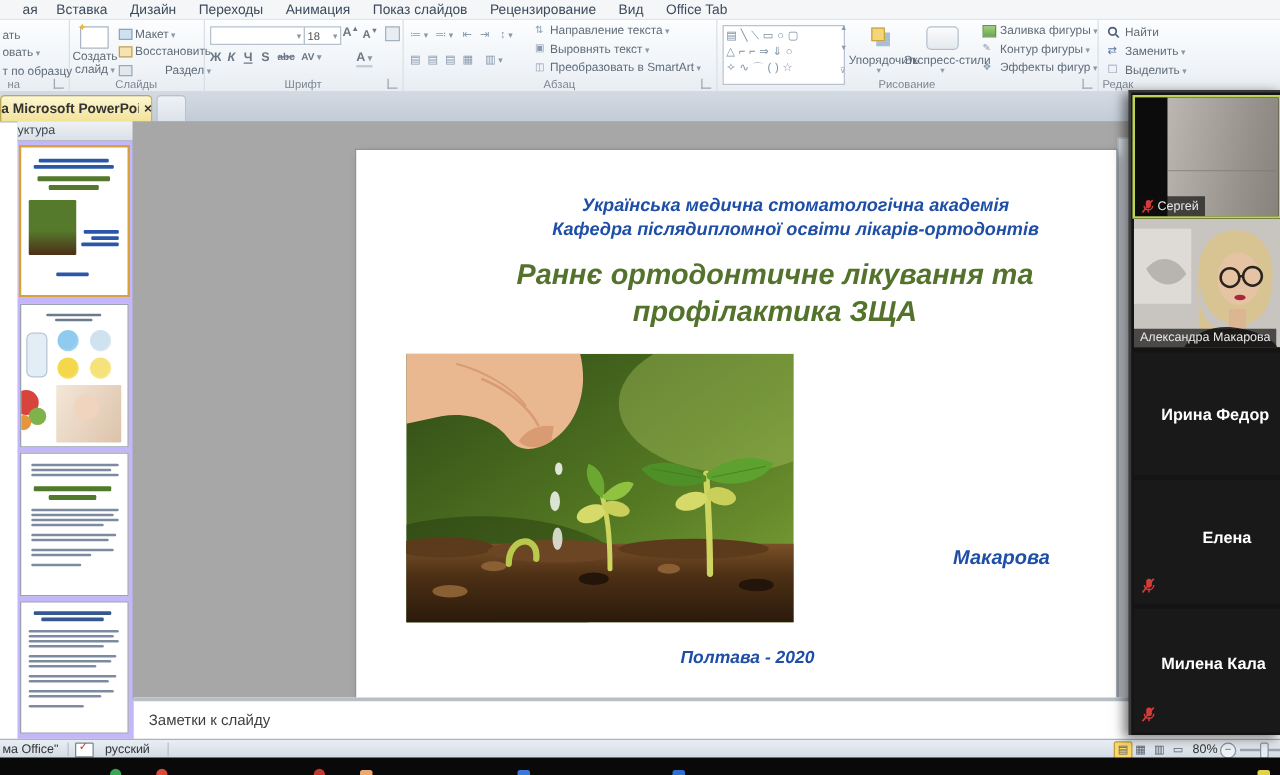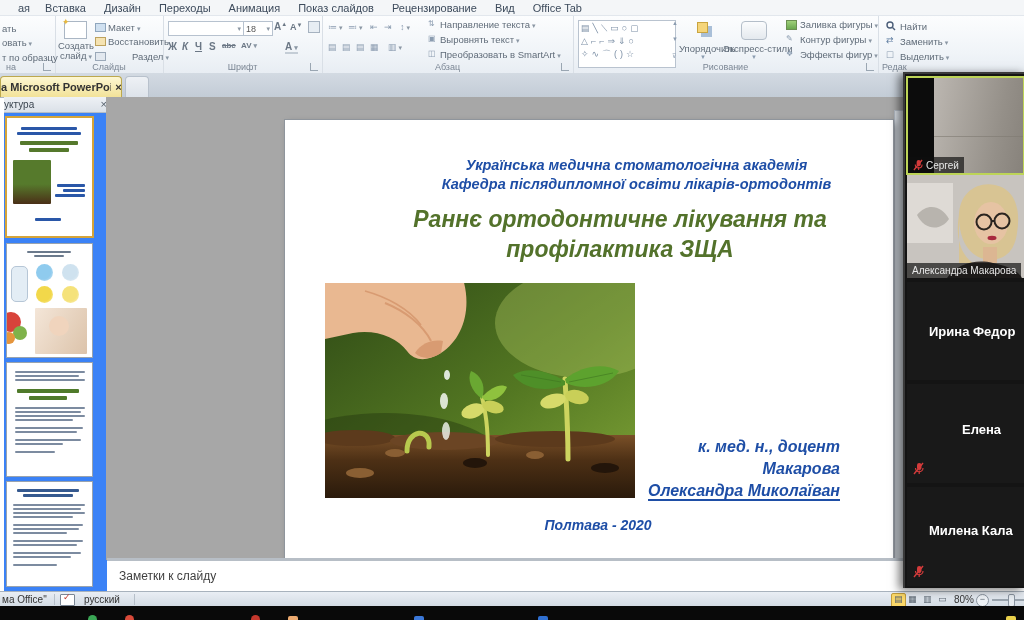--- a/index.html
+++ b/index.html
@@ -36,21 +36,21 @@
            border-bottom:1px solid #aeb8c3;}
   .dtab{position:absolute;top:3px;height:20px;border-radius:4px 4px 0 0;}
   .dtab.active{left:0;width:120px;background:linear-gradient(#fdf7d2,#f2e299);
                border:1px solid #bca84e;border-bottom:none;display:flex;align-items:center;}
   .dtab.active span{font-size:11px;font-weight:bold;color:#333;white-space:nowrap;overflow:hidden;}
   .dtab.blank{left:125px;width:22px;background:linear-gradient(#eef1f5,#dde3ea);
               border:1px solid #b8c1cc;border-bottom:none;}
   .closex{font-size:10px;color:#8a8a7a;margin-left:4px;}
 
   
-  #leftpanel{left:4px;top:97px;width:120px;height:494px;background:#3b82f6;}
+  #leftpanel{left:14px;top:97px;width:120px;height:494px;background:#c4b5fd;}
   #lp-head{position:absolute;left:0;top:0;width:106px;height:15px;
            background:linear-gradient(#eef1f5,#dbe1e8);border-bottom:1px solid #b4bdc7;
            font-size:10px;color:#3c4650;display:flex;align-items:center;}
   #lp-close{position:absolute;right:3px;top:1px;font-size:11px;color:#55606b;}
   .thumb{position:absolute;left:2px;width:85px;background:#fff;border:1px solid #99a3ae;overflow:hidden;}
   .thumb.sel{border:2px solid #d5a439;left:1px;}
   .bar{position:absolute;border-radius:1px;}
   #lp-scroll{position:absolute;right:1px;top:17px;width:14px;height:475px;background:#dde3ea;
              border:1px solid #b6bfc9;}
   .sbtn{position:absolute;left:0px;width:12px;height:12px;background:linear-gradient(#fbfcfd,#dfe5ec);
@@ -378,23 +378,21 @@
 
         <path d="M243,176 C243,140 241,116 240,96" stroke="#cdd45f" stroke-width="5" fill="none" stroke-linecap="round"></path>
         <path d="M240,98 C220,86 200,84 188,92 C198,106 222,110 240,102 Z" fill="#4e8f28"></path>
         <path d="M240,96 C258,82 280,80 294,88 C284,104 258,108 241,100 Z" fill="#5da22e"></path>
         <path d="M196,92 L236,99 M288,90 L244,99" stroke="#3f7520" stroke-width="1" opacity=".6"></path>
         <ellipse cx="228" cy="118" rx="13" ry="7" fill="#d6da6a" transform="rotate(-15 228 118)"></ellipse>
         <ellipse cx="252" cy="114" rx="12" ry="7" fill="#c9cf58" transform="rotate(12 252 114)"></ellipse>
       </svg>
 
       <div id="author">
-        <div>к. мед. н., доцент</div>
         <div>Макарова</div>
-        <div class="usolid"><span class="wavy">Олександра Миколаїван</span></div>
       </div>
       <div id="sfooter">Полтава - 2020</div>
     </div>
   </div>
 
   <div id="notes" class="abs">
     <span>Заметки к слайду</span>
   </div>
 
   <div id="statusbar" class="abs">

